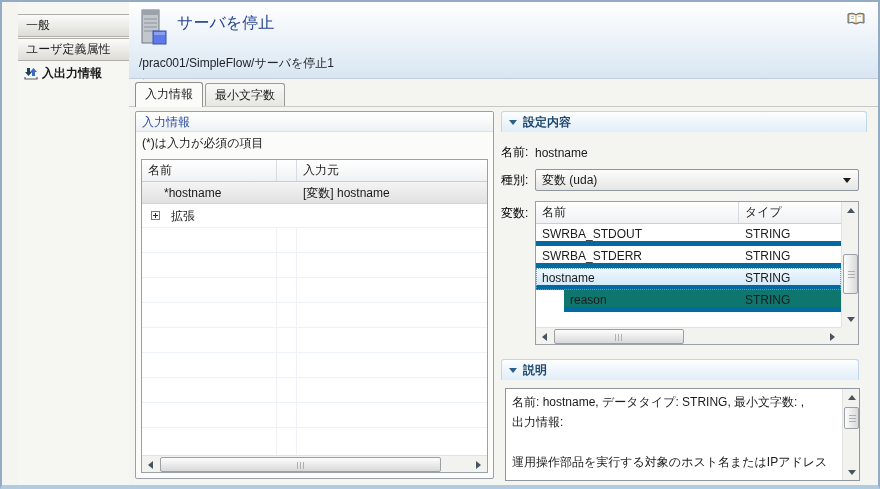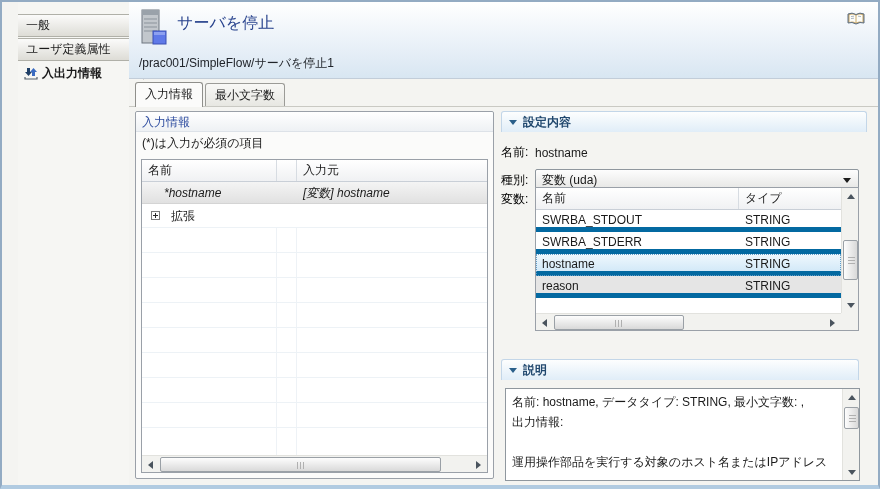--- a/index.html
+++ b/index.html
@@ -73,21 +73,21 @@
   }
   .lt-row { display:flex; flex:0 0 auto; }
   .lt-c1 { width:135px; padding-left:6px; overflow:hidden; white-space:nowrap; }
   .lt-c2 { width:20px; }
   .lt-c3 { flex:1; padding-left:6px; overflow:hidden; white-space:nowrap; }
   .lt-head { height:22px; line-height:21px; background:linear-gradient(#ffffff,#f0f1f3); border-bottom:1px solid #c9cfd7; cursor:pointer; }
   .lt-head .lt-c1, .lt-head .lt-c2 { border-right:1px solid #d7dce2; }
   .lt-sel {
     height:22px; line-height:22px;
     background:linear-gradient(#f4f4f4,#e1e1e1);
-    border-bottom:1px solid #d4d4d4; cursor:pointer;font-style:italic;
+    border-bottom:1px solid #d4d4d4; cursor:pointer;
   }
   .lt-sel .lt-c1 { padding-left:22px; }
   .lt-expand { height:24px; line-height:24px; border-bottom:1px solid #edf2f6; cursor:pointer; }
   .lt-expand .lt-c1 { display:flex; align-items:center; gap:11px; }
   .lt-empty { height:25px; border-bottom:1px solid #edf2f6; }
   .lt-empty .lt-c1, .lt-empty .lt-c2 { border-right:1px solid #eef2f6; }
   .lt-fill { flex:1 1 auto; display:flex; }
   .lt-fill .lt-c1, .lt-fill .lt-c2 { border-right:1px solid #eef2f6; }
   .plus-box { width:9px; height:9px; border:1px solid #7c7c7c; background:#fff; position:relative; flex:0 0 auto; margin-left:3px; }
   .plus-box::before { content:""; position:absolute; left:1px; right:1px; top:3px; height:1px; background:#2a2a2a; }
@@ -146,21 +146,21 @@
   .vt-row { display:flex; height:22px; line-height:21px; }
   .vt-c1 { flex:1; padding-left:6px; overflow:hidden; white-space:nowrap; }
   .vt-c2 { width:102px; padding-left:6px; overflow:hidden; white-space:nowrap; }
   .vt-head { background:linear-gradient(#ffffff,#f0f1f3); border-bottom:1px solid #c9cfd7; cursor:pointer; }
   .vt-head .vt-c1 { border-right:1px solid #d7dce2; }
   .vt-r { border-bottom:5px solid #0369a1; cursor:pointer; }
   .vt-r.sel {
     background:linear-gradient(#f0f8fd,#d3e9f8);
     outline:1px dotted #5f9cc8; outline-offset:-1px;
   }
-  .vt-r.tint { background:#e5e5e5; }
+  .vt-r.tint { background:#0f766e;margin-left:28px; }
   .vt-corner { position:absolute; right:0; bottom:0; width:17px; height:17px; background:#f2f2ef; }
   .desc-box {
     position:relative; margin-top:4px; margin-left:4px; width:355px; height:93px;
     border:1px solid #8f979e; background:#fff; cursor:text;
   }
   .desc-text { position:absolute; left:6px; top:3px; right:20px; bottom:2px; line-height:20px; overflow:hidden; }
   .desc-text div { min-height:20px; }
 
   
   .io-icon, .server-icon, .book-svg { display:block; }
@@ -319,21 +319,21 @@
         </div>
 
         <div class="form-row" style="top:58px;">
           <span class="form-label">種別:</span>
           <div class="combo">
             <span>変数 (uda)</span>
             <span class="tri-dd"></span>
           </div>
         </div>
 
-        <div class="form-row" style="top:76px; align-items:flex-start;">
+        <div class="form-row" style="top:90px; align-items:flex-start;">
           <span class="form-label" style="padding-top:4px;">変数:</span>
           <div class="var-table">
             <div class="vt-inner">
               <div class="vt-row vt-head">
                 <div class="vt-c1">名前</div>
                 <div class="vt-c2">タイプ</div>
               </div>
               <div class="vt-row vt-r">
                 <div class="vt-c1">SWRBA_STDOUT</div>
                 <div class="vt-c2">STRING</div>

